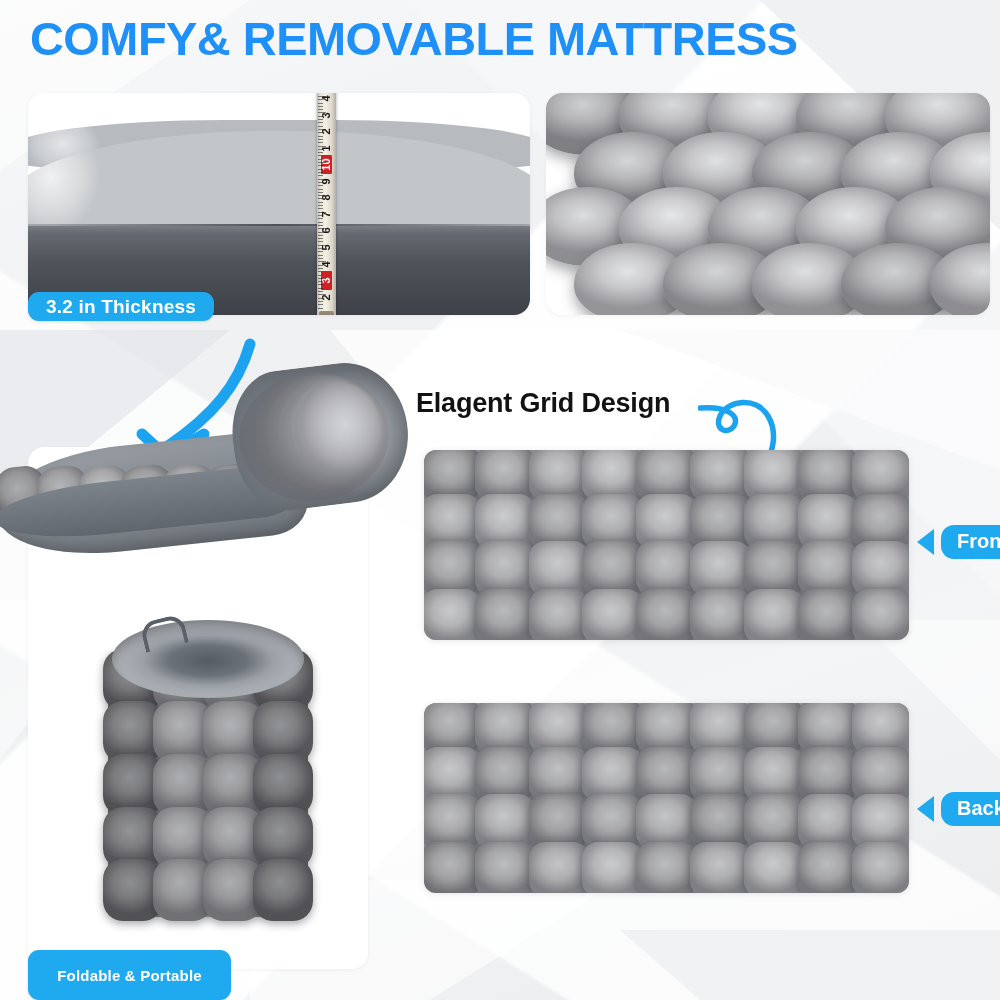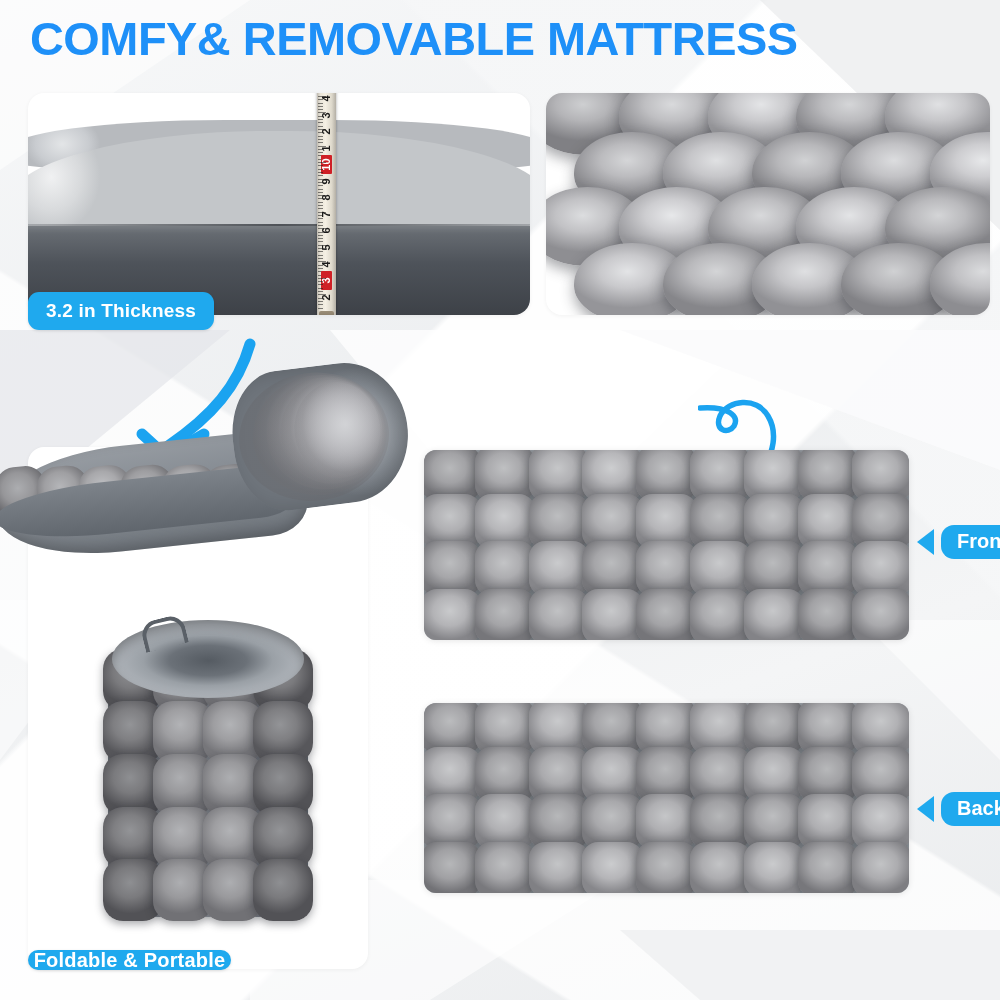--- a/index.html
+++ b/index.html
@@ -290,21 +290,21 @@
           <div class="tape-num" style="top: 89.7692%;">2</div>
           <div style="position: absolute; left: 1px; width: 8px; height: 1px; background: rgba(30, 30, 30, 0.55); top: 90.9692%;"></div>
           <div style="position: absolute; left: 1px; width: 5px; height: 1px; background: rgba(30, 30, 30, 0.55); top: 92.4154%;"></div>
           <div style="position: absolute; left: 1px; width: 5px; height: 1px; background: rgba(30, 30, 30, 0.55); top: 93.8615%;"></div>
           <div style="position: absolute; left: 1px; width: 5px; height: 1px; background: rgba(30, 30, 30, 0.55); top: 95.3077%;"></div>
           <div style="position: absolute; left: 1px; width: 5px; height: 1px; background: rgba(30, 30, 30, 0.55); top: 96.7538%;"></div>
         </div>
     </div>
   </div>
 
-  <div class="badge" style="left:28px;top:292px;width:186px;height:38px;font-size:19px;">3.2 in Thickness</div>
+  <div class="badge" style="left:28px;top:292px;width:186px;height:29px;font-size:19px;">3.2 in Thickness</div>
 
   <div class="card" id="card2" style="left:546px;top:93px;width:444px;height:222px;">
     <div id="p2-photo" class="puffgrid">
         <div class="puff" style="left: -15.984px; top: -16.65px; width: 115.44px; height: 78.81px; background: radial-gradient(52% 46% at 46% 36%, rgb(206, 207, 209) 0%, rgb(180, 180, 183) 45%, rgb(128, 128, 132) 100%); box-shadow: rgba(40, 44, 50, 0.42) 0px 6px 14px;"></div>
         <div class="puff" style="left: 72.816px; top: -16.65px; width: 115.44px; height: 78.81px; background: radial-gradient(52% 46% at 46% 36%, rgb(217, 218, 220) 0%, rgb(191, 191, 194) 45%, rgb(139, 139, 143) 100%); box-shadow: rgba(40, 44, 50, 0.42) 0px 6px 14px;"></div>
         <div class="puff" style="left: 161.616px; top: -16.65px; width: 115.44px; height: 78.81px; background: radial-gradient(52% 46% at 46% 36%, rgb(228, 229, 231) 0%, rgb(202, 202, 205) 45%, rgb(150, 150, 154) 100%); box-shadow: rgba(40, 44, 50, 0.42) 0px 6px 14px;"></div>
         <div class="puff" style="left: 250.416px; top: -16.65px; width: 115.44px; height: 78.81px; background: radial-gradient(52% 46% at 46% 36%, rgb(213, 214, 216) 0%, rgb(187, 187, 190) 45%, rgb(135, 135, 139) 100%); box-shadow: rgba(40, 44, 50, 0.42) 0px 6px 14px;"></div>
         <div class="puff" style="left: 339.216px; top: -16.65px; width: 115.44px; height: 78.81px; background: radial-gradient(52% 46% at 46% 36%, rgb(224, 225, 227) 0%, rgb(198, 198, 201) 45%, rgb(146, 146, 150) 100%); box-shadow: rgba(40, 44, 50, 0.42) 0px 6px 14px;"></div>
         <div class="puff" style="left: 28.416px; top: 38.85px; width: 115.44px; height: 78.81px; background: radial-gradient(52% 46% at 46% 36%, rgb(213, 214, 216) 0%, rgb(187, 187, 190) 45%, rgb(135, 135, 139) 100%); box-shadow: rgba(40, 44, 50, 0.42) 0px 6px 14px;"></div>
         <div class="puff" style="left: 117.216px; top: 38.85px; width: 115.44px; height: 78.81px; background: radial-gradient(52% 46% at 46% 36%, rgb(224, 225, 227) 0%, rgb(198, 198, 201) 45%, rgb(146, 146, 150) 100%); box-shadow: rgba(40, 44, 50, 0.42) 0px 6px 14px;"></div>
@@ -324,20 +324,21 @@
       </div>
   </div>
 
 
   <svg class="arrow-svg" width="190" height="140" style="left:120px;top:330px;">
     <path d="M 130 14 C 118 56, 92 86, 48 116" stroke="#1ba3f0" stroke-width="11" fill="none" stroke-linecap="round"></path>
     <path d="M 22 104 L 46 126 L 84 104" stroke="#1ba3f0" stroke-width="11" fill="none" stroke-linecap="round" stroke-linejoin="round"></path>
     <path d="M 46 126 L 50 133" stroke="#1ba3f0" stroke-width="11" fill="none" stroke-linecap="round"></path>
   </svg>
 
+  <div id="grid-heading">Elagent Grid Design</div>
 
   <svg class="arrow-svg" width="130" height="100" style="left:698px;top:386px;">
     <path d="M 2 22 C 30 20, 42 30, 36 40 C 30 49, 16 44, 22 30 C 30 14, 58 10, 70 30 C 82 50, 72 70, 64 92" stroke="#1ba3f0" stroke-width="5.5" fill="none" stroke-linecap="round"></path>
   </svg>
 
   <div class="card" id="card3" style="left:28px;top:447px;width:340px;height:522px;"></div>
 
   <div id="roll-wrap">
     <div id="roll-flat">
         <div style="position: absolute; left: 0px; top: 10px; width: 52px; height: 56px; border-radius: 40%; background: radial-gradient(55% 50% at 45% 38%, rgb(172, 173, 176) 0%, rgb(150, 150, 153) 55%, rgb(106, 106, 110) 100%);"></div>
@@ -378,21 +379,21 @@
         <div style="position: absolute; left: 145px; top: 152.54px; width: 60px; height: 62.068px; border-radius: 20px; background: radial-gradient(55% 50% at 45% 38%, rgb(147, 148, 151) 0%, rgb(127, 127, 130) 50%, rgb(87, 87, 91) 100%); box-shadow: rgba(35, 38, 44, 0.4) 0px 3px 8px;"></div>
         <div style="position: absolute; left: -5px; top: 205.14px; width: 60px; height: 62.068px; border-radius: 20px; background: radial-gradient(55% 50% at 45% 38%, rgb(142, 143, 146) 0%, rgb(122, 122, 125) 50%, rgb(82, 82, 86) 100%); box-shadow: rgba(35, 38, 44, 0.4) 0px 3px 8px;"></div>
         <div style="position: absolute; left: 45px; top: 205.14px; width: 60px; height: 62.068px; border-radius: 20px; background: radial-gradient(55% 50% at 45% 38%, rgb(173, 174, 177) 0%, rgb(153, 153, 156) 50%, rgb(113, 113, 117) 100%); box-shadow: rgba(35, 38, 44, 0.4) 0px 3px 8px;"></div>
         <div style="position: absolute; left: 95px; top: 205.14px; width: 60px; height: 62.068px; border-radius: 20px; background: radial-gradient(55% 50% at 45% 38%, rgb(173, 174, 177) 0%, rgb(153, 153, 156) 50%, rgb(113, 113, 117) 100%); box-shadow: rgba(35, 38, 44, 0.4) 0px 3px 8px;"></div>
         <div style="position: absolute; left: 145px; top: 205.14px; width: 60px; height: 62.068px; border-radius: 20px; background: radial-gradient(55% 50% at 45% 38%, rgb(142, 143, 146) 0%, rgb(122, 122, 125) 50%, rgb(82, 82, 86) 100%); box-shadow: rgba(35, 38, 44, 0.4) 0px 3px 8px;"></div>
       </div>
     <div id="bundle-top"></div>
     <div id="bundle-strap"></div>
   </div>
 
-  <div class="badge" style="left:28px;top:950px;width:203px;height:20px;font-size:20px;">Foldable &amp; Portable</div>
+  <div class="badge" style="left:28px;top:950px;width:203px;height:50px;font-size:15px;">Foldable &amp; Portable</div>
 
   <div class="gridpanel" id="grid-front" style="left:424px;top:450px;width:485px;height:190px;background:#9ea3a9;">
       <div class="gcell" style="left: -3.23333px; top: -3.8px; width: 60.3556px; height: 55.1px; border-radius: 16.1667px; background: radial-gradient(54% 52% at 48% 40%, rgb(184, 185, 187) 0%, rgb(162, 162, 165) 52%, rgb(116, 116, 120) 100%); box-shadow: rgba(45, 48, 54, 0.45) 0px 3px 9px;"></div>
       <div class="gcell" style="left: 50.6556px; top: -3.8px; width: 60.3556px; height: 55.1px; border-radius: 16.1667px; background: radial-gradient(54% 52% at 48% 40%, rgb(191, 192, 194) 0%, rgb(169, 169, 172) 52%, rgb(123, 123, 127) 100%); box-shadow: rgba(45, 48, 54, 0.45) 0px 3px 9px;"></div>
       <div class="gcell" style="left: 104.544px; top: -3.8px; width: 60.3556px; height: 55.1px; border-radius: 16.1667px; background: radial-gradient(54% 52% at 48% 40%, rgb(198, 199, 201) 0%, rgb(176, 176, 179) 52%, rgb(130, 130, 134) 100%); box-shadow: rgba(45, 48, 54, 0.45) 0px 3px 9px;"></div>
       <div class="gcell" style="left: 158.433px; top: -3.8px; width: 60.3556px; height: 55.1px; border-radius: 16.1667px; background: radial-gradient(54% 52% at 48% 40%, rgb(205, 206, 208) 0%, rgb(183, 183, 186) 52%, rgb(137, 137, 141) 100%); box-shadow: rgba(45, 48, 54, 0.45) 0px 3px 9px;"></div>
       <div class="gcell" style="left: 212.322px; top: -3.8px; width: 60.3556px; height: 55.1px; border-radius: 16.1667px; background: radial-gradient(54% 52% at 48% 40%, rgb(190, 191, 193) 0%, rgb(168, 168, 171) 52%, rgb(122, 122, 126) 100%); box-shadow: rgba(45, 48, 54, 0.45) 0px 3px 9px;"></div>
       <div class="gcell" style="left: 266.211px; top: -3.8px; width: 60.3556px; height: 55.1px; border-radius: 16.1667px; background: radial-gradient(54% 52% at 48% 40%, rgb(197, 198, 200) 0%, rgb(175, 175, 178) 52%, rgb(129, 129, 133) 100%); box-shadow: rgba(45, 48, 54, 0.45) 0px 3px 9px;"></div>
       <div class="gcell" style="left: 320.1px; top: -3.8px; width: 60.3556px; height: 55.1px; border-radius: 16.1667px; background: radial-gradient(54% 52% at 48% 40%, rgb(204, 205, 207) 0%, rgb(182, 182, 185) 52%, rgb(136, 136, 140) 100%); box-shadow: rgba(45, 48, 54, 0.45) 0px 3px 9px;"></div>
       <div class="gcell" style="left: 373.989px; top: -3.8px; width: 60.3556px; height: 55.1px; border-radius: 16.1667px; background: radial-gradient(54% 52% at 48% 40%, rgb(189, 190, 192) 0%, rgb(167, 167, 170) 52%, rgb(121, 121, 125) 100%); box-shadow: rgba(45, 48, 54, 0.45) 0px 3px 9px;"></div>

